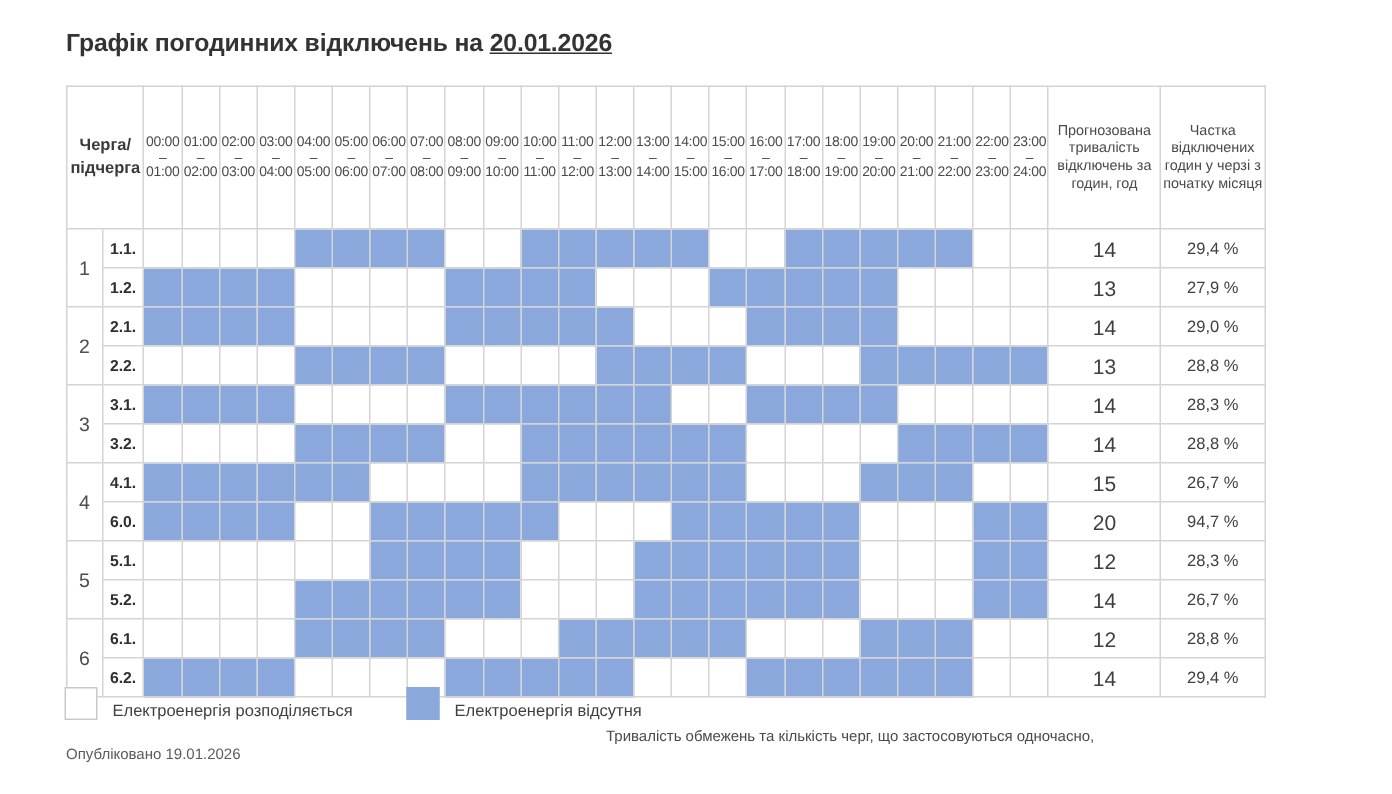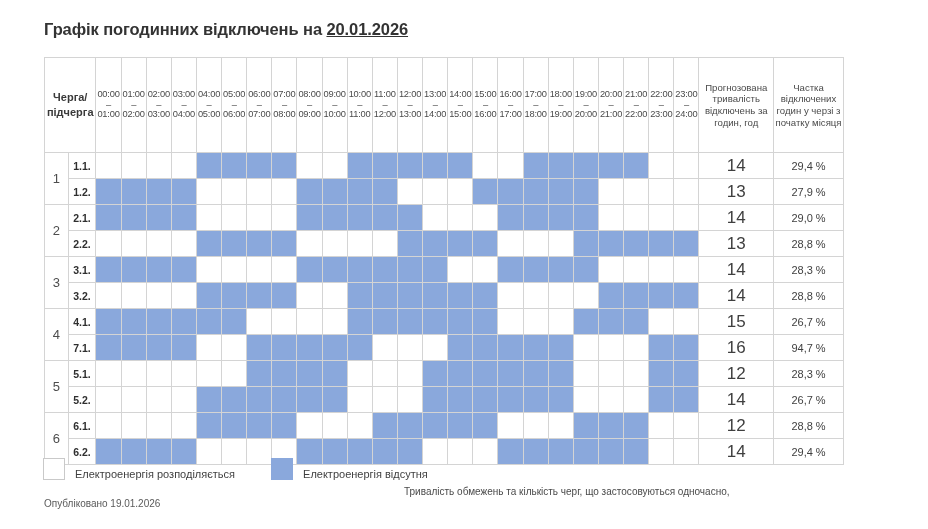--- a/index.html
+++ b/index.html
@@ -97,21 +97,21 @@
     font-size: 10.5px;
     font-weight: bold;
     color: #2f2f2f;
     text-align: left;
     padding-left: 5px;
   }
   td.cell { width: 26.8px; }
   td.cell.off { background: #8aa8dc; }
   td.cell.on  { background: #ffffff; }
   td.num {
-    font-size: 17px;
+    font-size: 14px;
     color: #3f3f3f;
   }
   td.pct {
     font-size: 11px;
     color: #3f3f3f;
   }
 
   
   .legend {
     position: absolute;
@@ -409,46 +409,46 @@
             <td class="cell on"></td>
             <td class="cell off"></td>
             <td class="cell off"></td>
             <td class="cell off"></td>
             <td class="cell on"></td>
             <td class="cell on"></td>
             <td class="num">15</td>
             <td class="pct">26,7 %</td>
           </tr>
           <tr>
-            <td class="sub-label">7.1.</td>
-            <td class="cell off"></td>
-            <td class="cell off"></td>
-            <td class="cell off"></td>
-            <td class="cell off"></td>
-            <td class="cell on"></td>
-            <td class="cell on"></td>
-            <td class="cell off"></td>
-            <td class="cell off"></td>
-            <td class="cell off"></td>
-            <td class="cell off"></td>
-            <td class="cell off"></td>
-            <td class="cell on"></td>
-            <td class="cell on"></td>
-            <td class="cell on"></td>
-            <td class="cell off"></td>
-            <td class="cell off"></td>
-            <td class="cell off"></td>
-            <td class="cell off"></td>
-            <td class="cell off"></td>
-            <td class="cell on"></td>
-            <td class="cell on"></td>
-            <td class="cell on"></td>
-            <td class="cell off"></td>
-            <td class="cell off"></td>
-            <td class="num">16</td>
+            <td class="sub-label">6.0.</td>
+            <td class="cell off"></td>
+            <td class="cell off"></td>
+            <td class="cell off"></td>
+            <td class="cell off"></td>
+            <td class="cell on"></td>
+            <td class="cell on"></td>
+            <td class="cell off"></td>
+            <td class="cell off"></td>
+            <td class="cell off"></td>
+            <td class="cell off"></td>
+            <td class="cell off"></td>
+            <td class="cell on"></td>
+            <td class="cell on"></td>
+            <td class="cell on"></td>
+            <td class="cell off"></td>
+            <td class="cell off"></td>
+            <td class="cell off"></td>
+            <td class="cell off"></td>
+            <td class="cell off"></td>
+            <td class="cell on"></td>
+            <td class="cell on"></td>
+            <td class="cell on"></td>
+            <td class="cell off"></td>
+            <td class="cell off"></td>
+            <td class="num">20</td>
             <td class="pct">94,7 %</td>
           </tr>
           <tr>
             <td class="queue-num" rowspan="2">5</td>
             <td class="sub-label">5.1.</td>
             <td class="cell on"></td>
             <td class="cell on"></td>
             <td class="cell on"></td>
             <td class="cell on"></td>
             <td class="cell on"></td>

